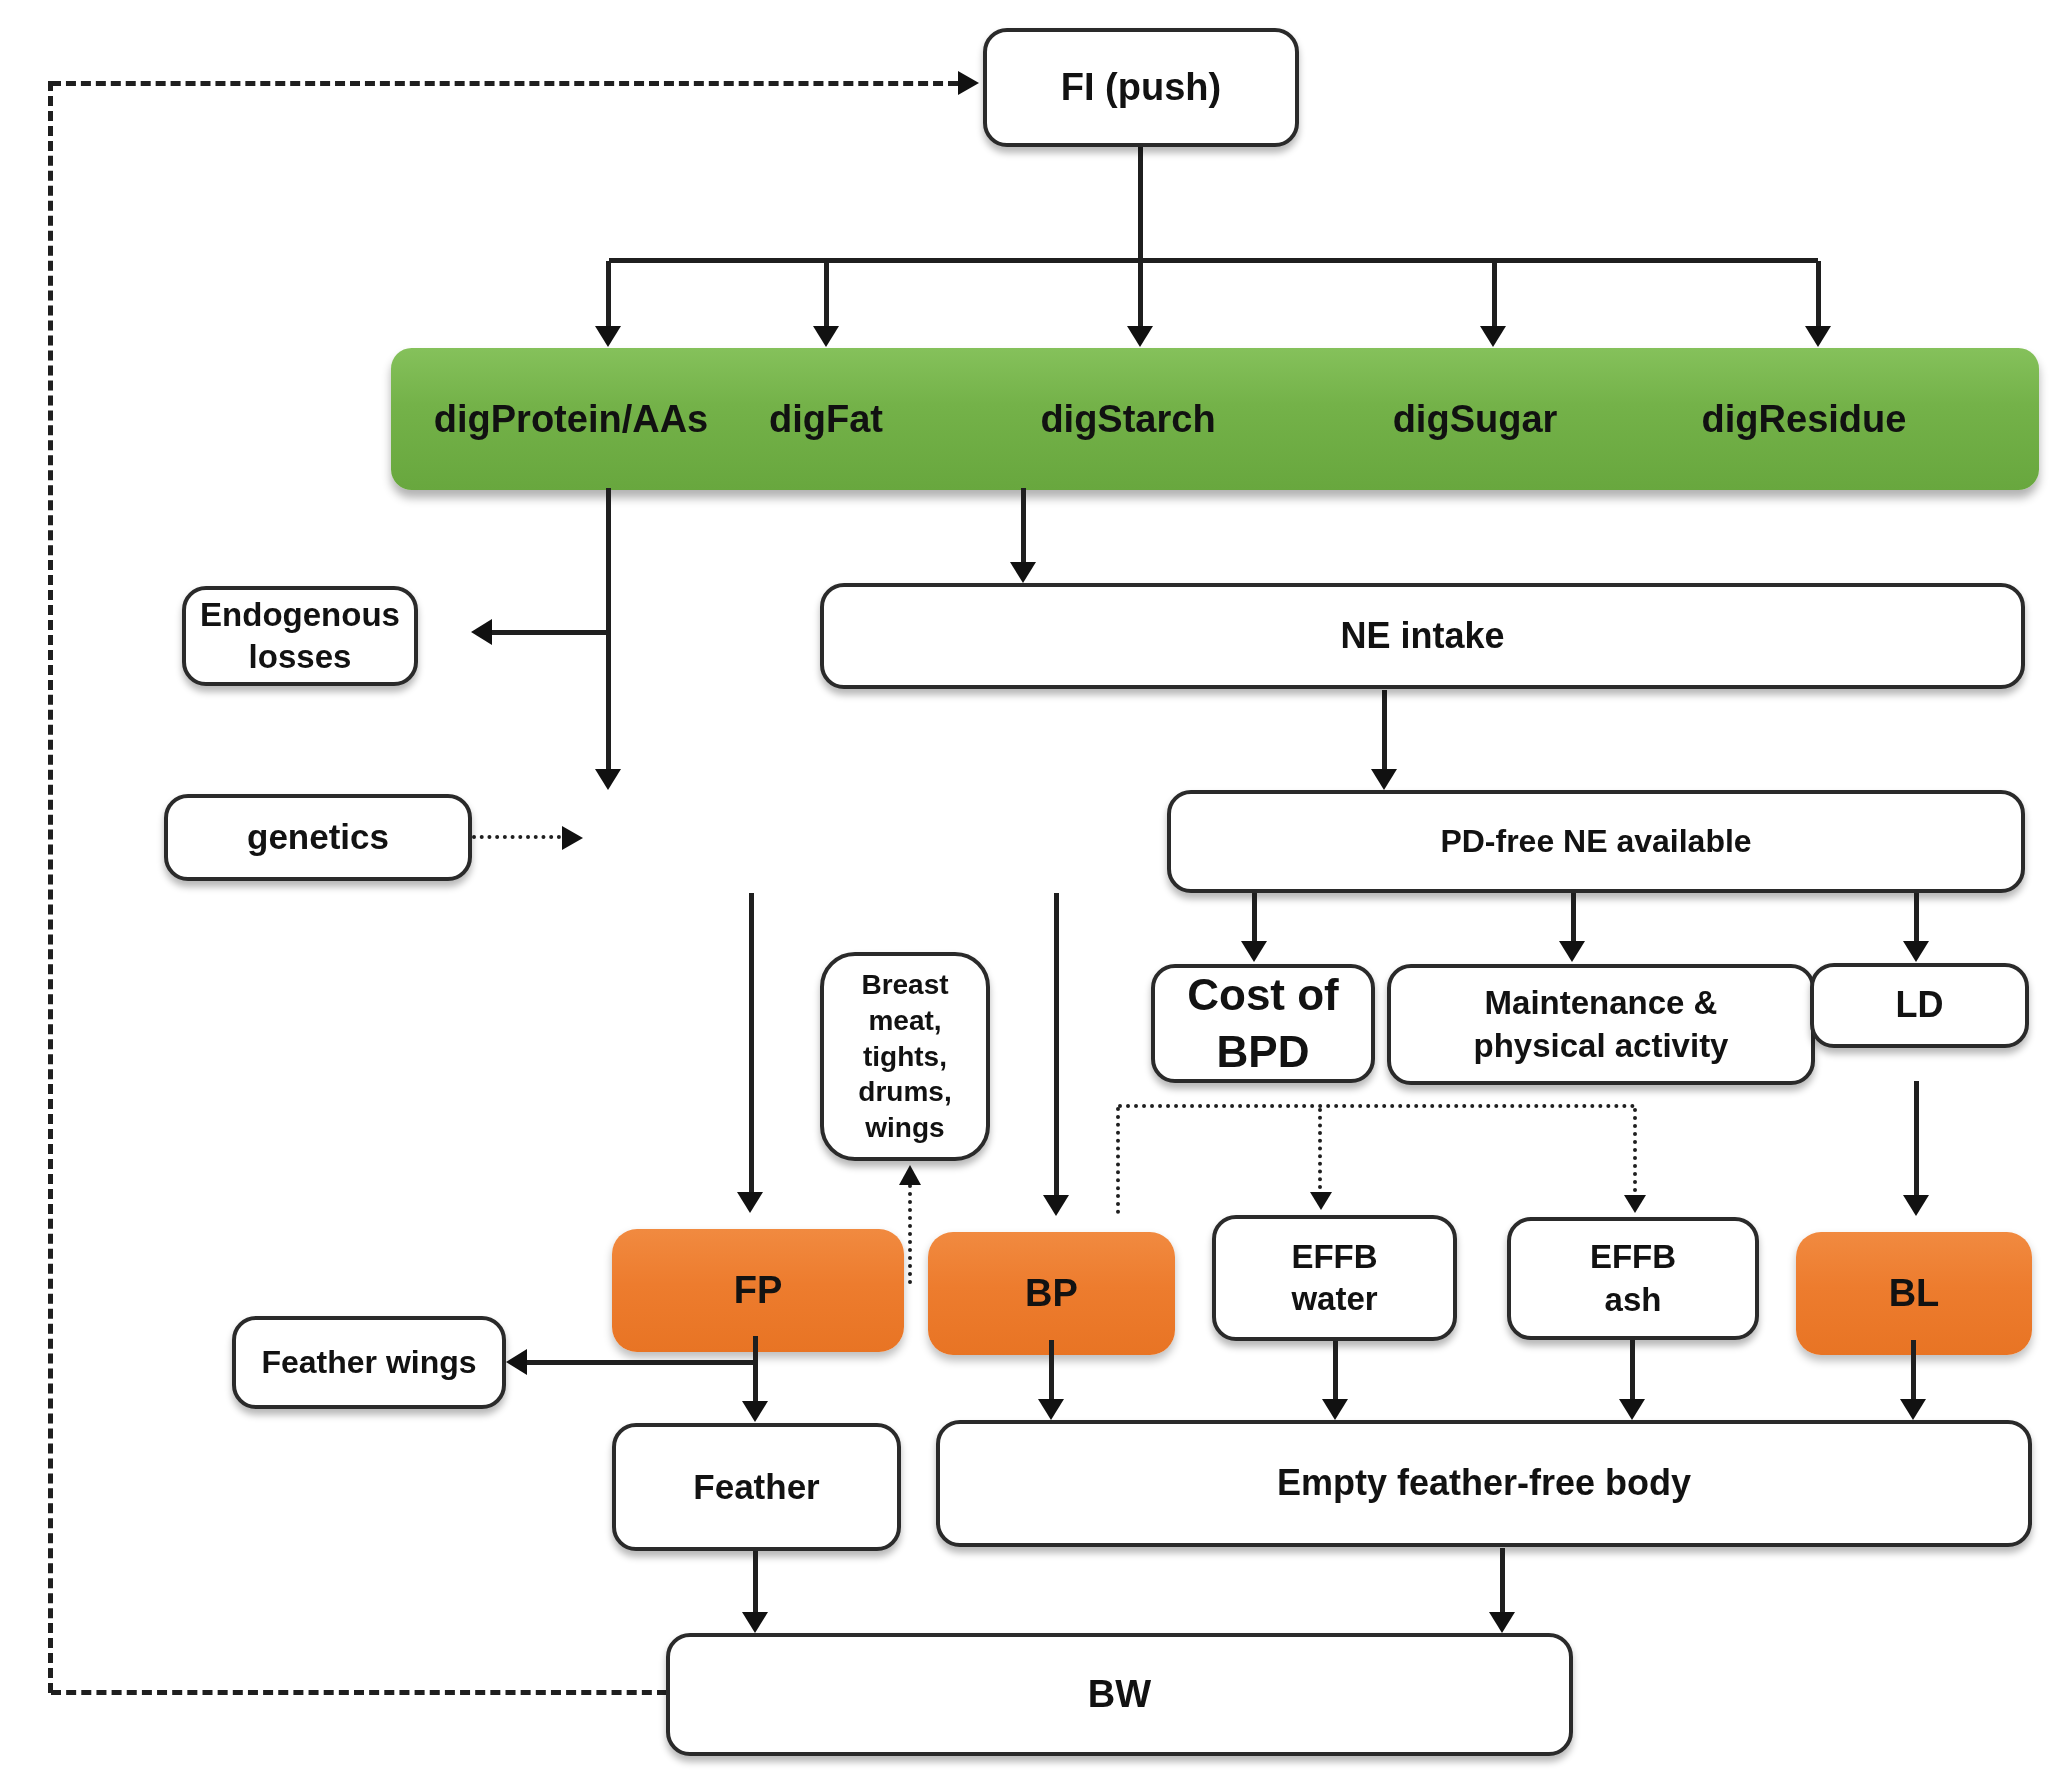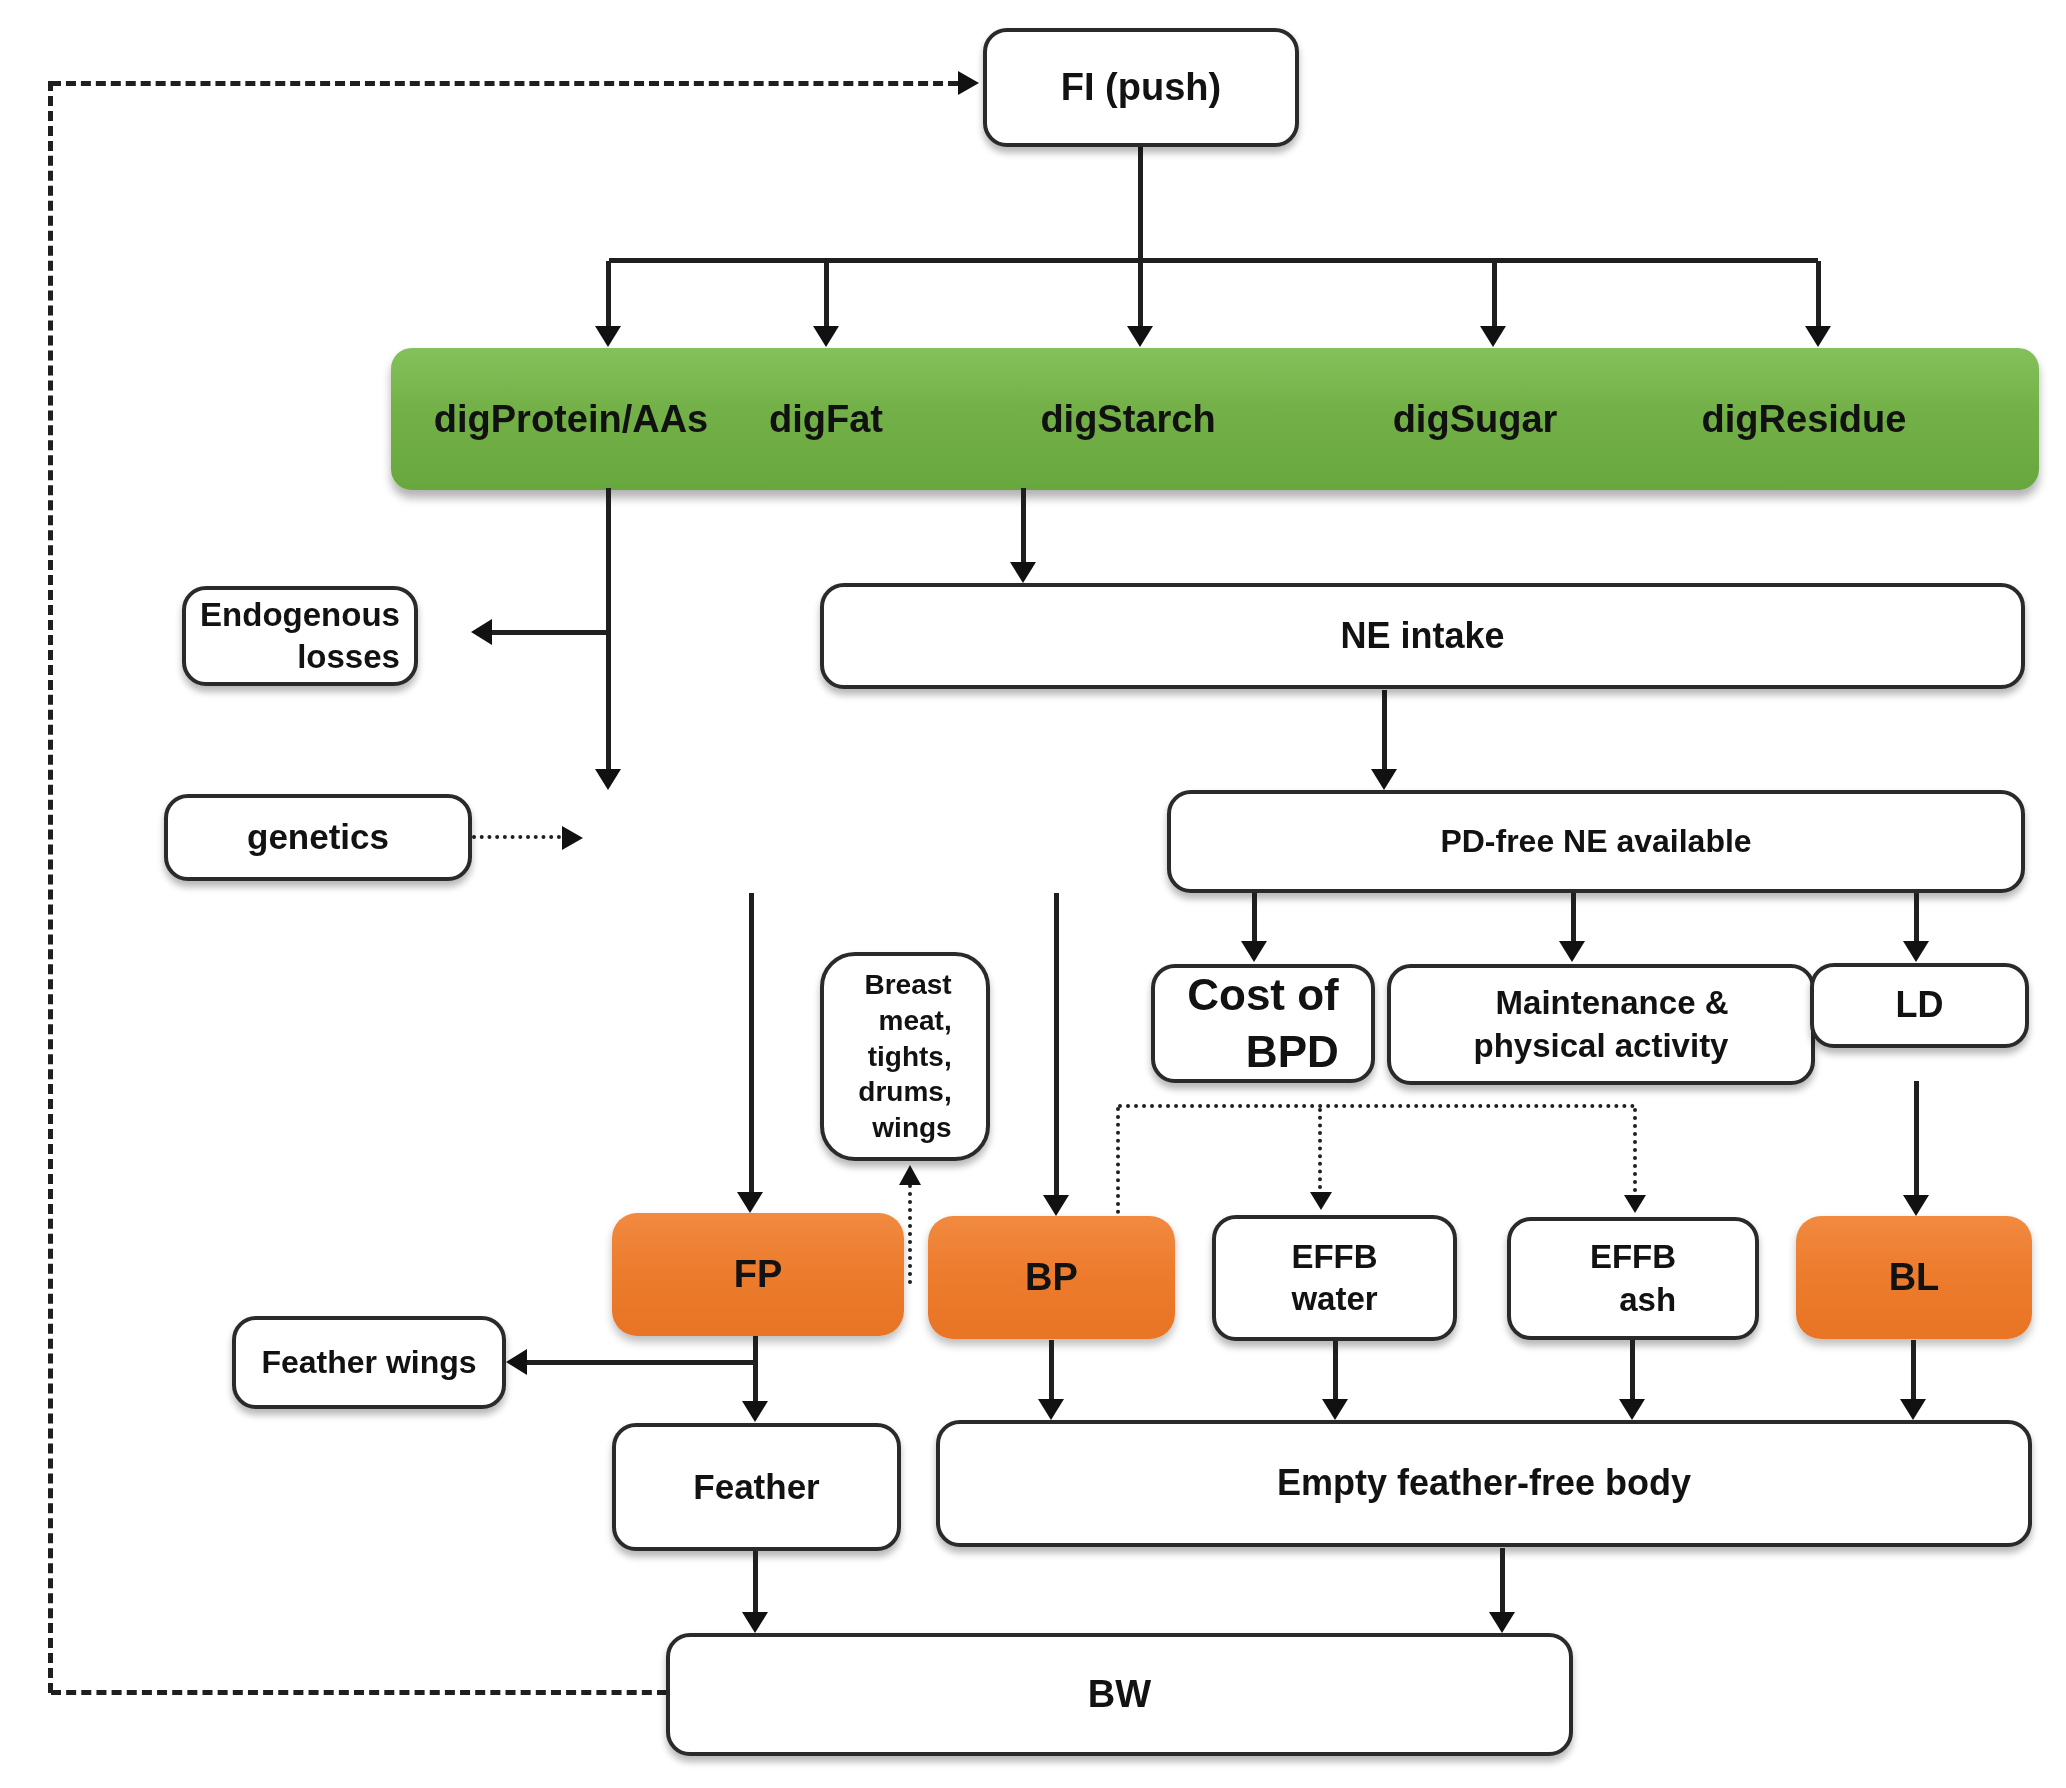--- a/index.html
+++ b/index.html
@@ -10,31 +10,32 @@
     font-family:"Liberation Sans", sans-serif;
     overflow:hidden;
   }
   .box {
     position:absolute;
     box-sizing:border-box;
     background:#ffffff;
     border:4.7px solid #2a2a2a;
     border-radius:24px;
     display:flex; align-items:center; justify-content:center;
-    text-align:right;
+    text-align:center;
     font-weight:bold; color:#121212;
     white-space:pre-line;
     line-height:1.28;
     box-shadow:0 5.5px 7.1px rgba(0,0,0,0.28);
   }
   .orange {
     border:none;
     background:linear-gradient(180deg,#f18a40 0%, #ed7c2e 45%, #e87424 100%);
     border-radius:25px;
     box-shadow:0 5.5px 8px rgba(0,0,0,0.25);
+    margin-top:16px;
   }
   .greenbar {
     position:absolute;
     background:linear-gradient(180deg,#85c15b 0%, #74b249 40%, #68a73e 100%);
     border-radius:20.6px;
     box-shadow:0 7.1px 9.5px rgba(0,0,0,0.30);
   }
   .glabel {
     position:absolute; top:0; height:100%;
     display:flex; align-items:center; justify-content:center;

